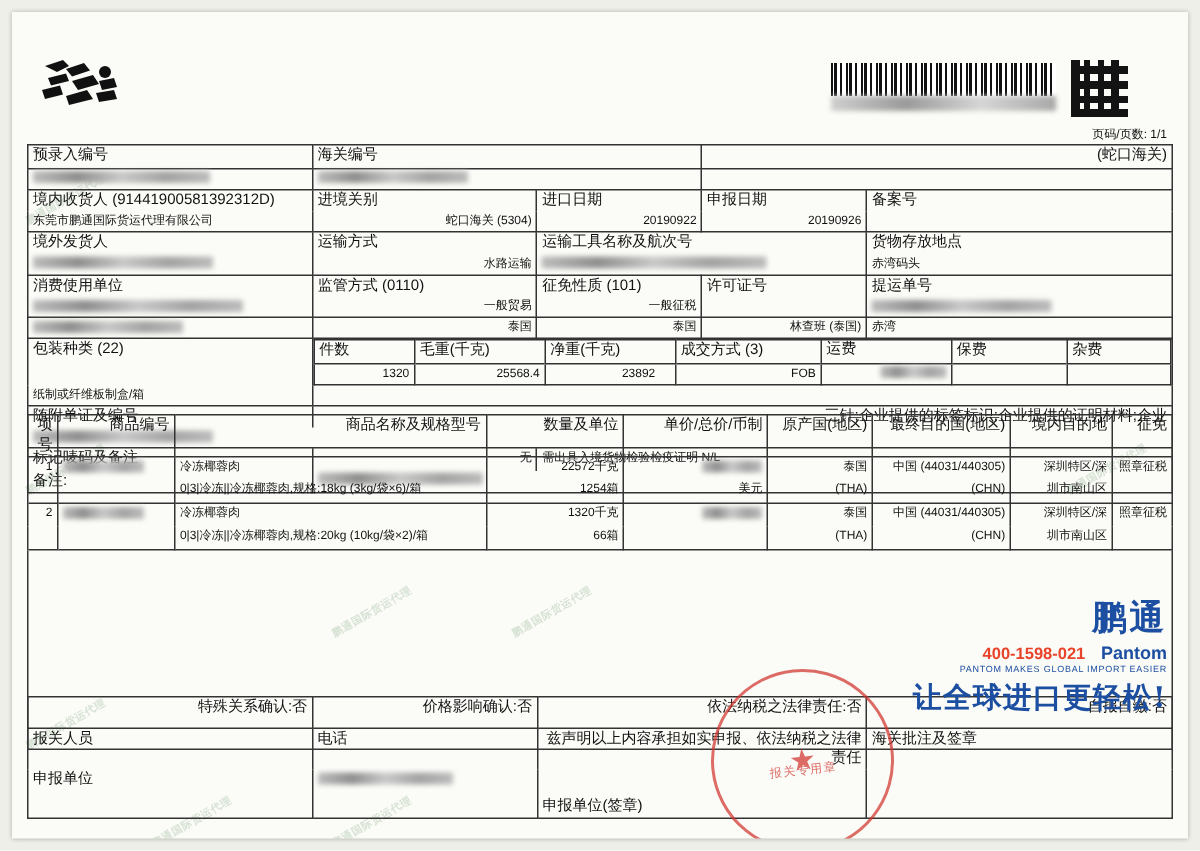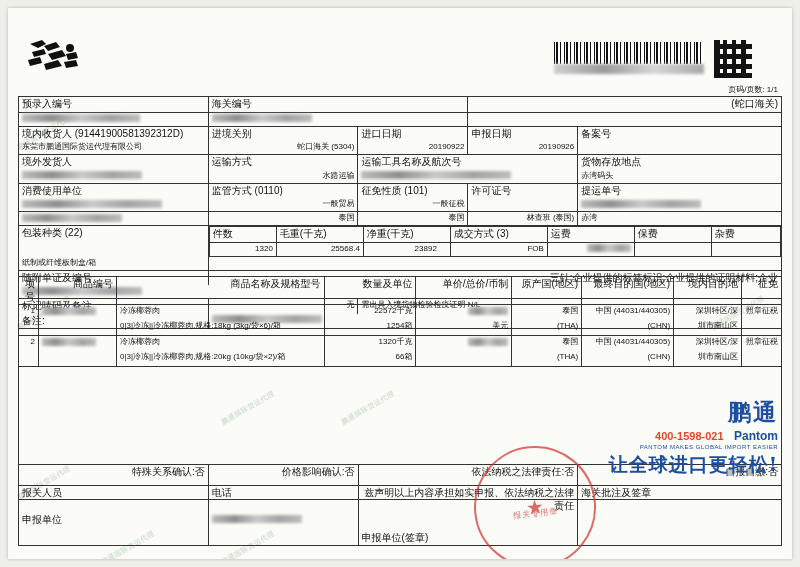--- a/index.html
+++ b/index.html
@@ -221,21 +221,21 @@
     <tr>
       <td class="lbl nobottom">包装种类 (22)</td>
       <td class="nb" colspan="4" style="padding:0;border-left:1px solid #333;border-top:1px solid #333;border-bottom:none;border-right:1px solid #333;">
         <table style="width:100%;border-collapse:collapse;font-size:7.5px;">
           <tbody>
                 <tr>
             <td class="lbl" style="width:60px;border-right:1px solid #333;border-bottom:none;padding:1px 3px;">件数</td>
             <td class="lbl" style="width:80px;border-right:1px solid #333;border-bottom:none;padding:1px 3px;">毛重(千克)</td>
             <td class="lbl" style="width:80px;border-right:1px solid #333;border-bottom:none;padding:1px 3px;">净重(千克)</td>
             <td class="lbl" style="width:90px;border-right:1px solid #333;border-bottom:none;padding:1px 3px;">成交方式 (3)</td>
-            <td class="lbl" style="width:80px;border-right:1px solid #333;border-bottom:none;padding:1px 3px;">运费</td>
+            <td class="lbl" style="width:80px;border-right:1px solid #333;border-bottom:none;padding:1px 3px;font-family:Liberation Mono, monospace;">运费</td>
             <td class="lbl" style="width:70px;border-right:1px solid #333;border-bottom:none;padding:1px 3px;">保费</td>
             <td class="lbl" style="border-bottom:none;padding:1px 3px;">杂费</td>
           </tr>
           <tr>
             <td class="val ctr" style="border-right:1px solid #333;padding:1px 3px;">1320</td>
             <td class="val ctr" style="border-right:1px solid #333;padding:1px 3px;">25568.4</td>
             <td class="val ctr" style="border-right:1px solid #333;padding:1px 13px;">23892</td>
             <td class="val ctr" style="border-right:1px solid #333;padding:1px 3px;">FOB</td>
             <td class="val ctr" style="border-right:1px solid #333;padding:1px 3px;"><span class="blur" style="width:44px"></span></td>
             <td class="val ctr" style="border-right:1px solid #333;padding:1px 3px;"></td>

